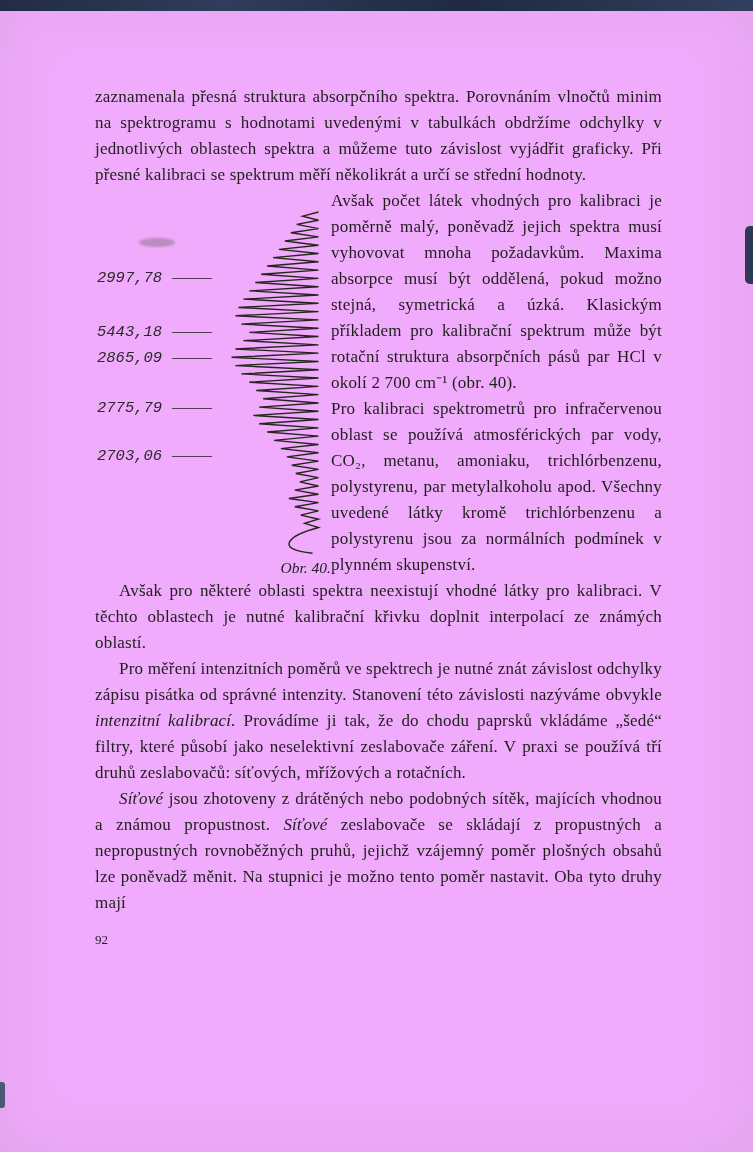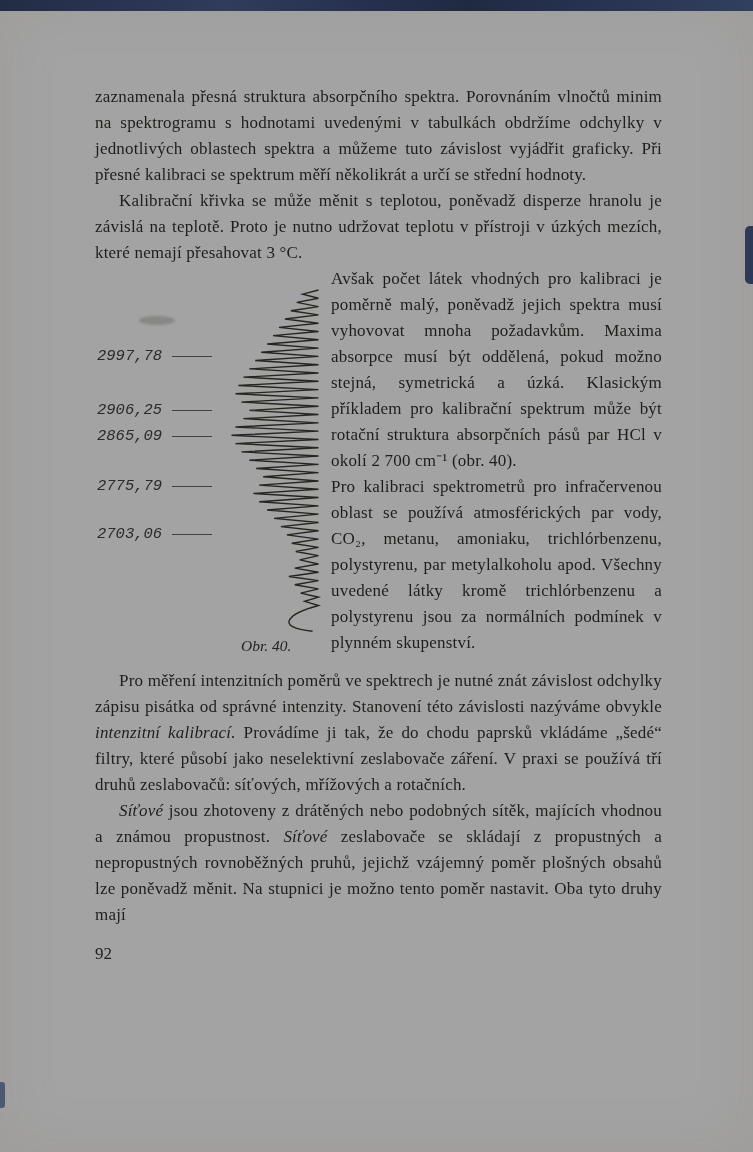--- a/index.html
+++ b/index.html
@@ -1,20 +1,20 @@
 <!DOCTYPE html>
 <html lang="cs"><head>
 <meta charset="utf-8">
 <style>
   html,body{margin:0;padding:0;background:#d8d6d0;}
   .page{
     position:relative;
     width:753px;height:1152px;
     margin:0 auto;
-    background:#a3a3a3;
+    background:#f0abfc;
     overflow:hidden;
     font-family:"Liberation Serif", serif;
     color:#1f1e1c;
     box-shadow:inset 0 0 60px rgba(120,110,90,.12);
   }
   
   .edge-top{position:absolute;top:0;left:0;right:0;height:11px;
     background:linear-gradient(90deg,#222c44 0%,#2f3c5b 30%,#1f2a42 62%,#31405f 100%);}
   .edge-right{position:absolute;top:226px;right:0;width:8px;height:58px;background:#2c3a58;border-radius:5px 0 0 5px;}
   .edge-left{position:absolute;top:1082px;left:0;width:5px;height:26px;background:#4a5a74;border-radius:0 3px 3px 0;}
@@ -28,54 +28,53 @@
   .figure{flex:0 0 236px;width:236px;position:relative;margin-top:22px;}
   .wrap-col{flex:1;min-width:0;}
 
   .fig-canvas{position:relative;height:344px;}
   .fig-canvas svg{position:absolute;top:0;right:4px;}
   .fig-label{position:absolute;left:2px;display:flex;align-items:center;height:20px;width:128px;
     font-style:italic;font-family:Liberation Mono, monospace;font-size:15.5px;color:#2a2a28;}
   .fig-label .dash{flex:0 0 40px;border-top:1.5px solid #2f2f2d;margin-left:10px;opacity:.85;}
   .smudge{position:absolute;left:44px;top:28px;width:36px;height:9px;border-radius:50%;
     background:rgba(95,92,88,.38);filter:blur(1px);}
-  figcaption{margin:4px 0 12px 146px;font-style:italic;font-size:15.5px;line-height:20px;color:#242422;}
+  figcaption{margin:4px 0 0 146px;font-style:italic;font-size:15.5px;line-height:20px;color:#242422;text-align:right;}
 
-  .page-number{margin-top:16px;font-size:17px;}
+  .page-number{margin-top:16px;font-size:13px;}
 </style>
 </head>
 <body>
 
 <div class="page">
 
   <div class="edge-top"></div>
   <div class="edge-right"></div>
   <div class="edge-left"></div>
 
   <div class="content">
 
     <p>zaznamenala přesná struktura absorpčního spektra. Porovnáním vlnočtů minim na spektrogramu s hodnotami uvedenými v tabulkách obdržíme odchylky v jednotlivých oblastech spektra a můžeme tuto závislost vyjádřit graficky. Při přesné kalibraci se spektrum měří několikrát a určí se střední hodnoty.</p>
 
-    <p class="indent">Kalibrační křivka se může měnit s teplotou, poněvadž disperze hranolu je závislá na teplotě. Proto je nutno udržovat teplotu v přístroji v úzkých mezích, které nemají přesahovat 3 °C.</p>
 
 
     <div class="wrap-row">
 
       <figure class="figure" style="margin:22px 0 0 0;">
         <div class="fig-canvas">
           <div class="smudge"></div>
           <svg width="104" height="344" viewBox="0 0 104 348" aria-hidden="true">
             <path id="spectrum-path" d="M96 2 L80 6.2 L96 10.4 L74 14.6 L96 18.8 L68 23.0 L96 27.2 L62 31.4 L96 35.6 L56 39.8 L96 44.0 L50 48.2 L96 52.4 L44 56.6 L96 60.8 L38 65.0 L96 69.2 L32 73.4 L96 77.6 L26 81.8 L96 86.0 L20 90.2 L96 94.4 L15 98.6 L96 102.8 L12 107.0 L96 111.2 L18 115.4 L96 119.6 L26 123.8 L96 128.0 L20 132.2 L96 136.4 L12 140.6 L96 144.8 L8 149.0 L96 153.2 L12 157.4 L96 161.6 L18 165.8 L96 170.0 L26 174.2 L96 178.4 L33 182.6 L96 186.8 L40 191.0 L96 195.2 L36 199.4 L96 203.6 L30 207.8 L96 212.0 L36 216.2 L96 220.4 L44 224.6 L96 228.8 L51 233.0 L96 237.2 L58 241.4 L96 245.6 L64 249.8 L96 254.0 L69 258.2 L96 262.4 L73 266.6 L96 270.8 L77 275.0 L96 279.2 L72 283.4 L96 287.6 L66 291.8 L96 296.0 L72 300.2 L96 304.4 L78 308.6 L96 312.8 L82 317.0 L96 321.2 C 66 329.2, 50 343.2, 90 347.2" fill="none" stroke="#26261f" stroke-width="1.4" stroke-linejoin="miter"></path>
           </svg>
           <div class="fig-label" style="top:58px">
               <span>2997,78</span>
               <span class="dash"></span>
             </div>
           <div class="fig-label" style="top:112px">
-              <span>2906,25</span>
+              <span>5443,18</span>
               <span class="dash"></span>
             </div>
           <div class="fig-label" style="top:138px">
               <span>2865,09</span>
               <span class="dash"></span>
             </div>
           <div class="fig-label" style="top:188px">
               <span>2775,79</span>
               <span class="dash"></span>
             </div>
@@ -87,20 +86,21 @@
         <figcaption>Obr. 40.</figcaption>
       </figure>
 
       <div class="wrap-col">
         <p>Avšak počet látek vhodných pro kalibraci je poměrně malý, poněvadž jejich spektra musí vyhovovat mnoha požadavkům. Maxima absorpce musí být oddělená, pokud možno stejná, symetrická a úzká. Klasickým příkladem pro kalibrační spektrum může být rotační struktura absorpčních pásů par HCl v okolí 2 700 cm⁻¹ (obr. 40).</p>
         <p>Pro kalibraci spektrometrů pro infračervenou oblast se používá atmosférických par vody, CO₂, metanu, amoniaku, trichlórbenzenu, polystyrenu, par metylalkoholu apod. Všechny uvedené látky kromě trichlórbenzenu a polystyrenu jsou za normálních podmínek v plynném skupenství.</p>
       </div>
 
     </div>
 
+    <p class="indent">Avšak pro některé oblasti spektra neexistují vhodné látky pro kalibraci. V těchto oblastech je nutné kalibrační křivku doplnit interpolací ze známých oblastí.</p>
 
     <p class="indent"><span>Pro měření intenzitních poměrů ve spektrech je nutné znát závislost odchylky zápisu pisátka od správné intenzity. Stanovení této závislosti nazýváme obvykle </span><span class="it">intenzitní kalibrací.</span><span> Provádíme ji tak, že do chodu paprsků vkládáme „šedé“ filtry, které působí jako neselektivní zeslabovače záření. V praxi se používá tří druhů zeslabovačů: síťových, mřížových a rotačních.</span></p>
 
     <p class="indent"><span class="it">Síťové</span><span> jsou zhotoveny z drátěných nebo podobných sítěk, majících vhodnou a známou propustnost. </span><span class="it">Síťové</span><span> zeslabovače se skládají z propustných a nepropustných rovnoběžných pruhů, jejichž vzájemný poměr plošných obsahů lze poněvadž měnit. Na stupnici je možno tento poměr nastavit. Oba tyto druhy mají</span></p>
 
     <div class="page-number">92</div>
 
   </div>
 </div>
 

